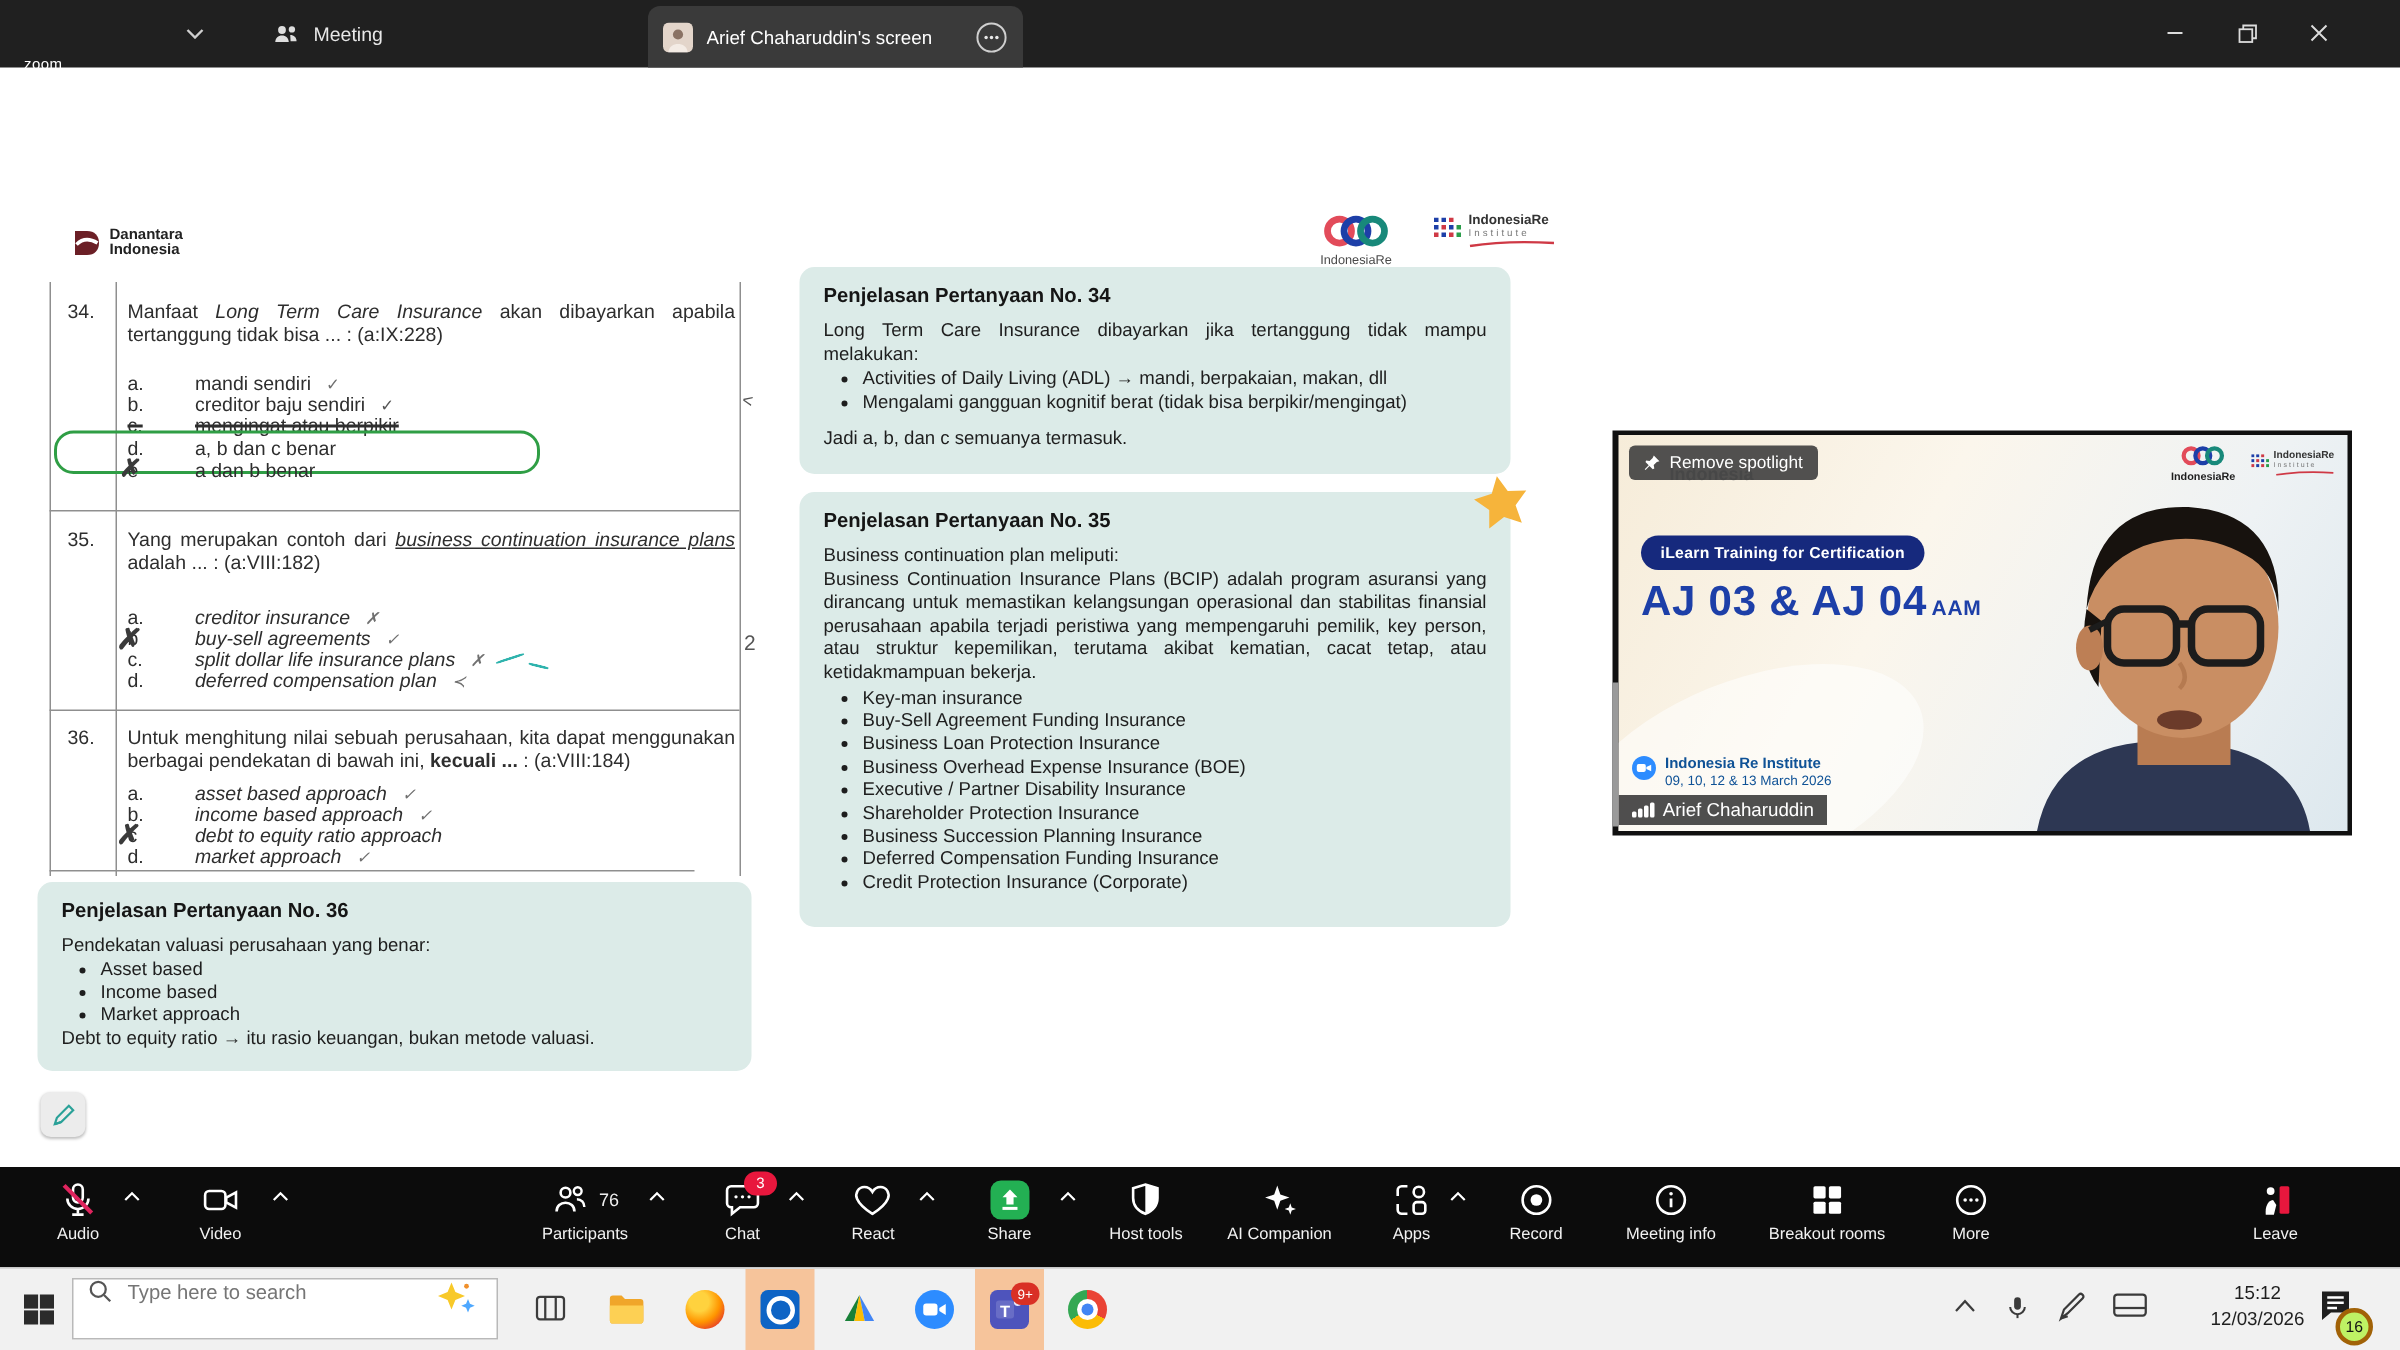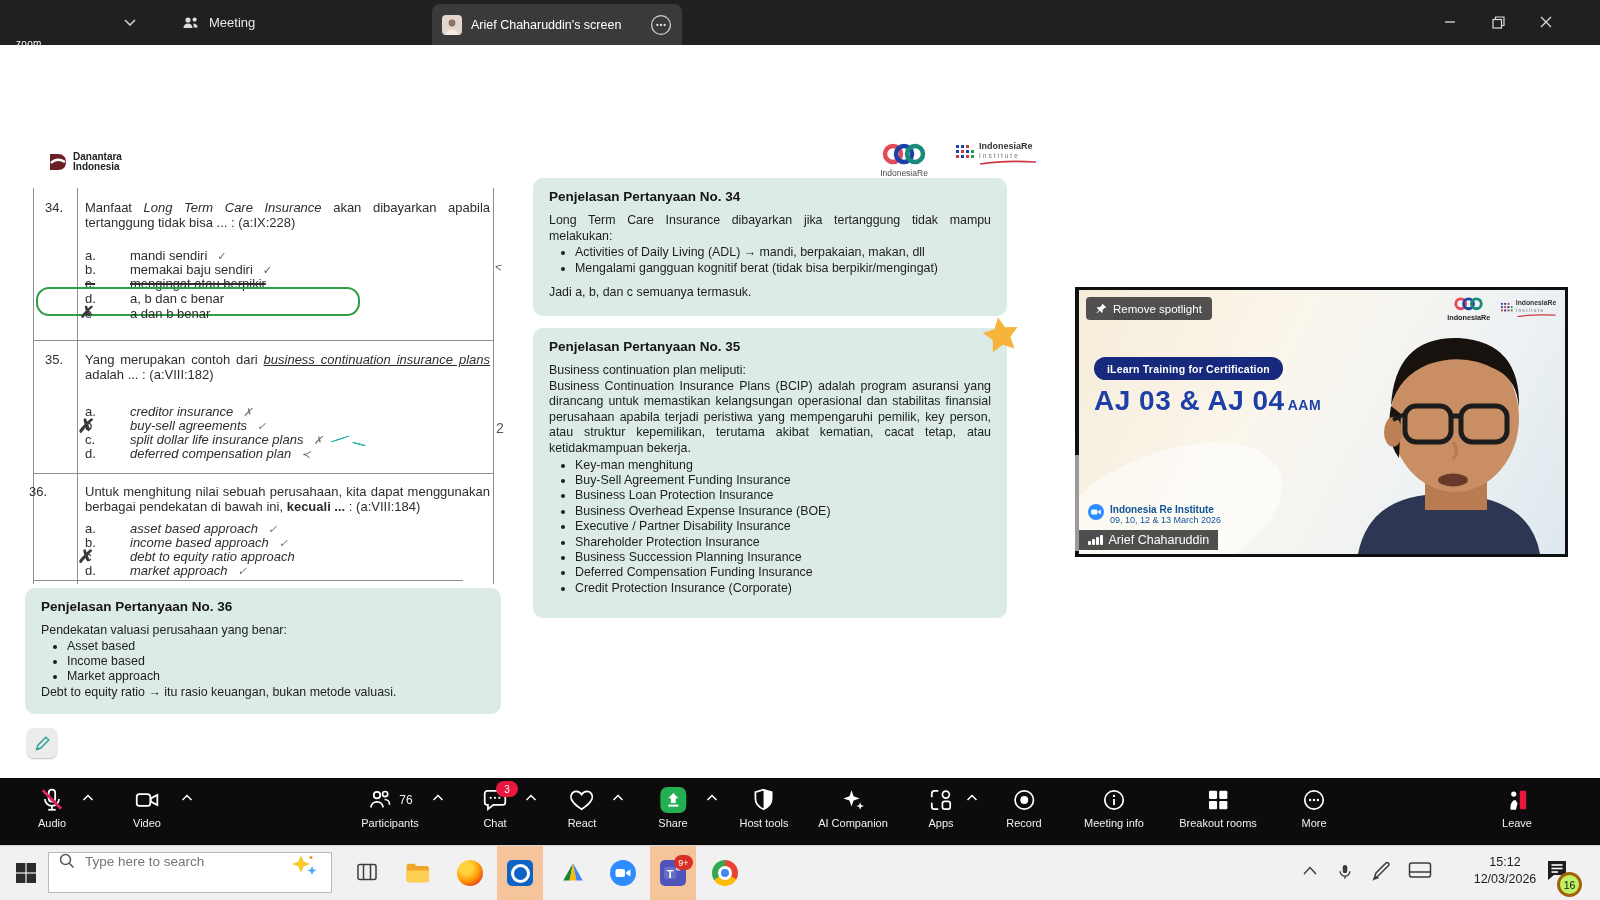--- a/index.html
+++ b/index.html
@@ -235,21 +235,21 @@
 
     <div class="q-num" style="left:45px;top:200px;">34.</div>
     <div class="q-body" style="left:85px;top:200px;">
       <span>Manfaat</span>
       <span class="it">Long Term Care Insurance</span>
       <span>akan dibayarkan apabila tertanggung tidak bisa ... : (a:IX:228)</span>
     </div>
     <span class="opt-letter" style="top:248px;">a.</span>
     <span class="opt-text" style="top:248px;"><span>mandi sendiri</span><span class="mark">✓</span></span>
     <span class="opt-letter" style="top:262px;">b.</span>
-    <span class="opt-text" style="top:262px;"><span>memakai baju sendiri</span><span class="mark" style="color:#555;">✓</span></span>
+    <span class="opt-text" style="top:262px;"><span>creditor baju sendiri</span><span class="mark" style="color:#555;">✓</span></span>
     <span class="opt-letter strike" style="top:276px;">c.</span>
     <span class="opt-text strike" style="top:276px;">mengingat atau berpikir</span>
     <span class="opt-letter" style="top:291px;">d.</span>
     <span class="opt-text" style="top:291px;">a, b dan c benar</span>
     <div class="green-oval"></div>
     <span class="opt-letter" style="top:306px;">e</span>
     <span class="xmark-over" style="left:80px;top:302px;">✗</span>
     <span class="opt-text" style="top:306px;">a dan b benar</span>
     <span class="margin-note" style="left:495px;top:260px;transform:rotate(12deg);">&lt;</span>
 
@@ -265,21 +265,21 @@
     <span class="xmark-over" style="left:78px;top:414px;font-size:20px;">✗</span>
     <span class="opt-text it" style="top:418px;"><span>buy-sell agreements</span><span class="mark">✓</span></span>
     <span class="opt-letter" style="top:432px;">c.</span>
     <span class="opt-text it" style="top:432px;"><span>split dollar life insurance plans</span><span class="mark">✗</span></span>
     <span class="opt-letter" style="top:446px;">d.</span>
     <span class="opt-text it" style="top:446px;"><span>deferred compensation plan</span><span class="mark">≺</span></span>
     <div class="scribble" style="left:330px;top:438px;width:20px;transform:rotate(-18deg);"></div>
     <div class="scribble" style="left:352px;top:443px;width:14px;transform:rotate(14deg);"></div>
     <span class="margin-note" style="left:496px;top:420px;font-size:14px;">2</span>
 
-    <div class="q-num" style="left:29px;top:484px;">36.</div>
+    <div class="q-num" style="left:45px;top:484px;">36.</div>
     <div class="q-body" style="left:85px;top:484px;">
       <span>Untuk menghitung nilai sebuah perusahaan, kita dapat menggunakan berbagai pendekatan di bawah ini,</span>
       <b>kecuali ...</b>
       <span>: (a:VIII:184)</span>
     </div>
     <span class="opt-letter" style="top:521px;">a.</span>
     <span class="opt-text it" style="top:521px;"><span>asset based approach</span><span class="mark">✓</span></span>
     <span class="opt-letter" style="top:535px;">b.</span>
     <span class="opt-text it" style="top:535px;"><span>income based approach</span><span class="mark">✓</span></span>
     <span class="opt-letter" style="top:549px;">c</span>
@@ -296,21 +296,21 @@
         <li>Mengalami gangguan kognitif berat (tidak bisa berpikir/mengingat)</li>
       </ul>
       <p style="margin-top:9px;">Jadi a, b, dan c semuanya termasuk.</p>
     </div>
 
     <div class="exp" style="left:533px;top:328px;width:474px;height:290px;">
       <h3>Penjelasan Pertanyaan No. 35</h3>
       <p style="margin-top:9px;">Business continuation plan meliputi:</p>
       <p>Business Continuation Insurance Plans (BCIP) adalah program asuransi yang dirancang untuk memastikan kelangsungan operasional dan stabilitas finansial perusahaan apabila terjadi peristiwa yang mempengaruhi pemilik, key person, atau struktur kepemilikan, terutama akibat kematian, cacat tetap, atau ketidakmampuan bekerja.</p>
       <ul>
-        <li>Key-man menghitung</li>
+        <li>Key-man insurance</li>
         <li>Buy-Sell Agreement Funding Insurance</li>
         <li>Business Loan Protection Insurance</li>
         <li>Business Overhead Expense Insurance (BOE)</li>
         <li>Executive / Partner Disability Insurance</li>
         <li>Shareholder Protection Insurance</li>
         <li>Business Succession Planning Insurance</li>
         <li>Deferred Compensation Funding Insurance</li>
         <li>Credit Protection Insurance (Corporate)</li>
       </ul>
     </div>

